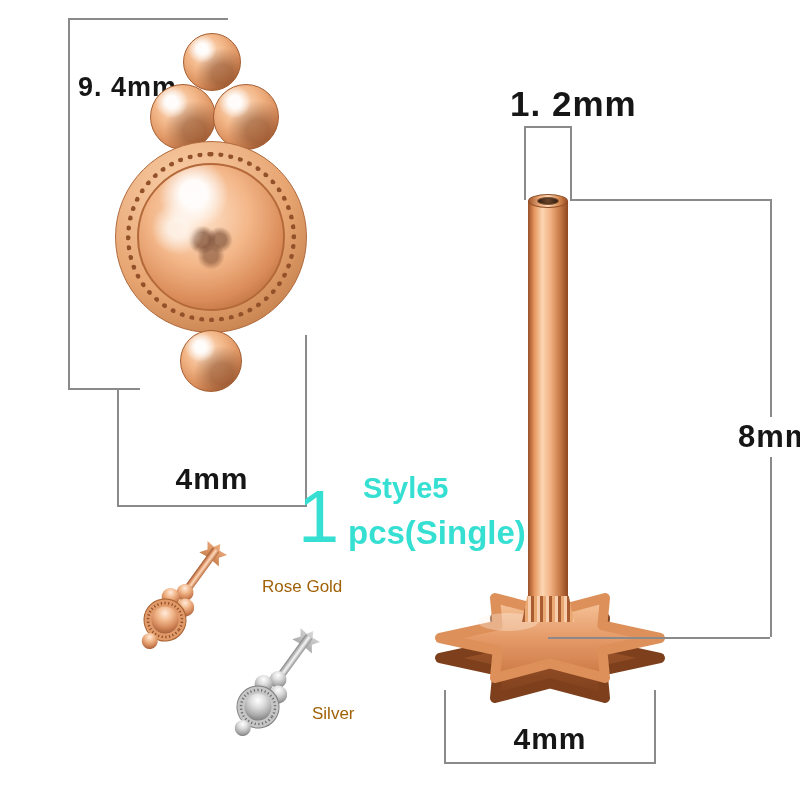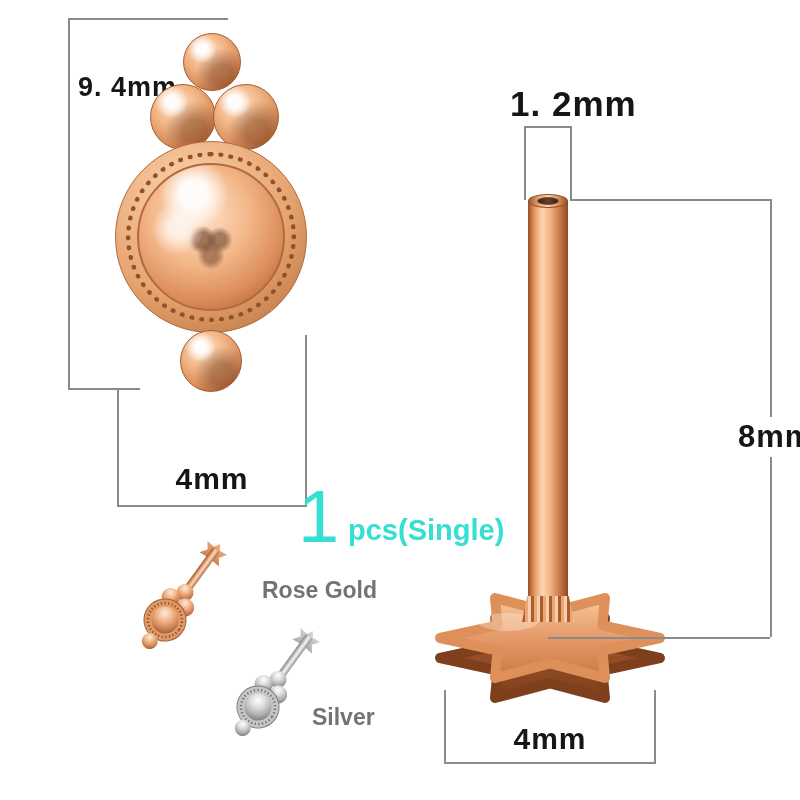--- a/index.html
+++ b/index.html
@@ -40,21 +40,21 @@
   .post-hole{position:absolute;left:537px;top:197px;width:22px;height:8px;border-radius:50%;
     background:radial-gradient(circle at 50% 40%, #6b452c, #3a2315 80%);
     border:1px solid #7d4e2b;box-sizing:border-box;}
   .post-knurl{position:absolute;left:522px;top:596px;width:52px;height:26px;
     clip-path:polygon(10% 0, 90% 0, 100% 100%, 0 100%);
     background:repeating-linear-gradient(90deg,#a85c30 0 3px,#eaa873 3px 6px,#f8cfae 6px 9px);}
 
   
   .teal{position:absolute;color:#35dfd2;font-weight:600;}
 
-  .variant-label{position:absolute;color:#737373;font-size:23px;font-weight:700;}
+  .variant-label{position:absolute;color:#a16207;font-size:17px;font-weight:400;}
 
   svg{position:absolute;overflow:visible;}
 </style>
 </head>
 <body>
 
 <div class="page">
 
   <div class="dim" style="left:68px;top:18px;width:2px;height:372px;"></div>
   <div class="dim" style="left:68px;top:18px;width:160px;height:2px;"></div>
@@ -105,22 +105,23 @@
   <div class="dim" style="left:570px;top:199px;width:200px;height:2px;"></div>
   <div class="dim" style="left:770px;top:199px;width:2px;height:438px;"></div>
   <div class="dim" style="left:548px;top:637px;width:222px;height:2px;"></div>
   <div class="dim-label" style="left:734px;top:417px;font-size:31px;background:#fff;padding:2px 4px;">8mm</div>
 
   <div class="dim" style="left:444px;top:690px;width:2px;height:72px;"></div>
   <div class="dim" style="left:654px;top:690px;width:2px;height:72px;"></div>
   <div class="dim" style="left:444px;top:762px;width:212px;height:2px;"></div>
   <div class="dim-label" style="left:444px;top:722px;width:212px;text-align:center;font-size:30px;">4mm</div>
 
+  <div class="teal" style="left:363px;top:472px;font-size:29px;">Style5</div>
   <div class="teal" style="left:298px;top:474px;font-size:74px;font-weight:400;">1</div>
-  <div class="teal" style="left:348px;top:514px;font-size:29px;">pcs(Single)</div>
+  <div class="teal" style="left:348px;top:514px;font-size:33px;">pcs(Single)</div>
 
   <svg style="left:115px;top:525px;" width="170" height="140" viewBox="0 0 170 140">
     <defs>
       <radialGradient id="rg-ball" cx="0.35" cy="0.3" r="0.8">
         <stop offset="0" stop-color="#ffeadb"></stop>
           <stop offset="0.35" stop-color="#f2b98d"></stop>
         <stop offset="0.68" stop-color="#d4885a"></stop>
           <stop offset="1" stop-color="#9c5630"></stop>
       </radialGradient>
       <linearGradient id="rg-post" x1="0" y1="0" x2="1" y2="0">

